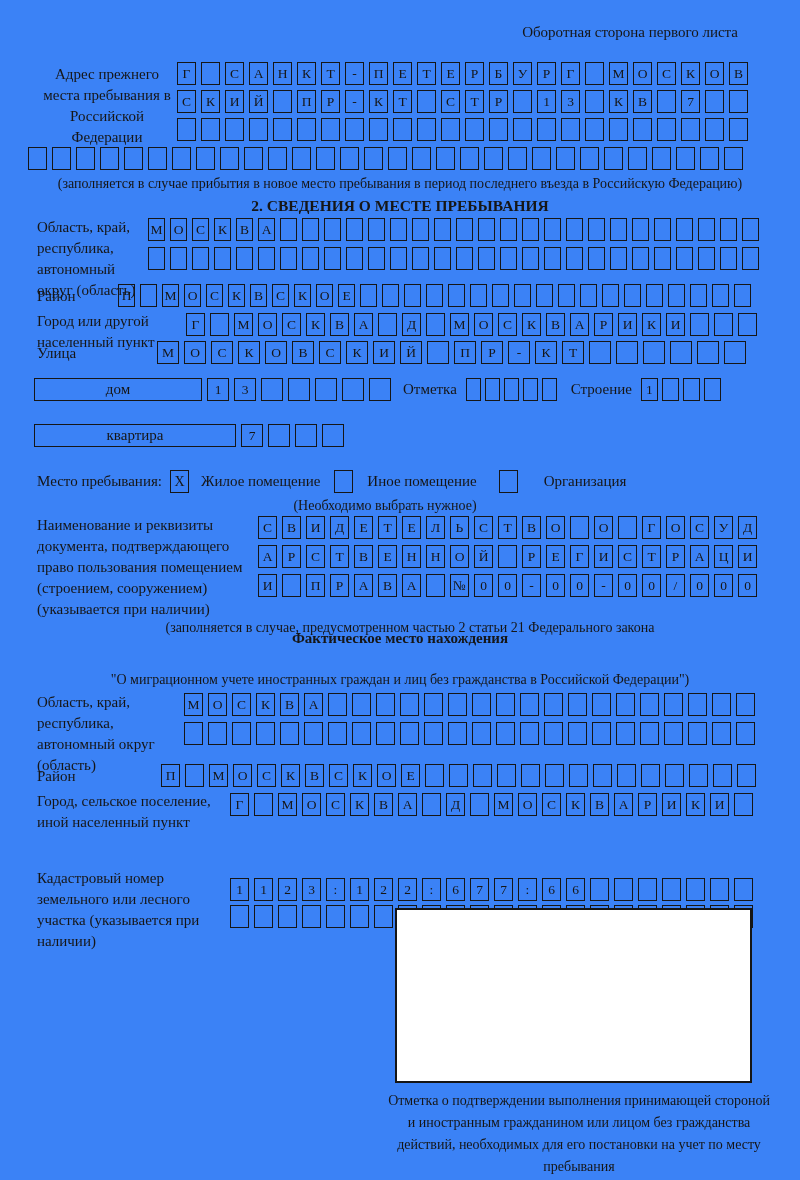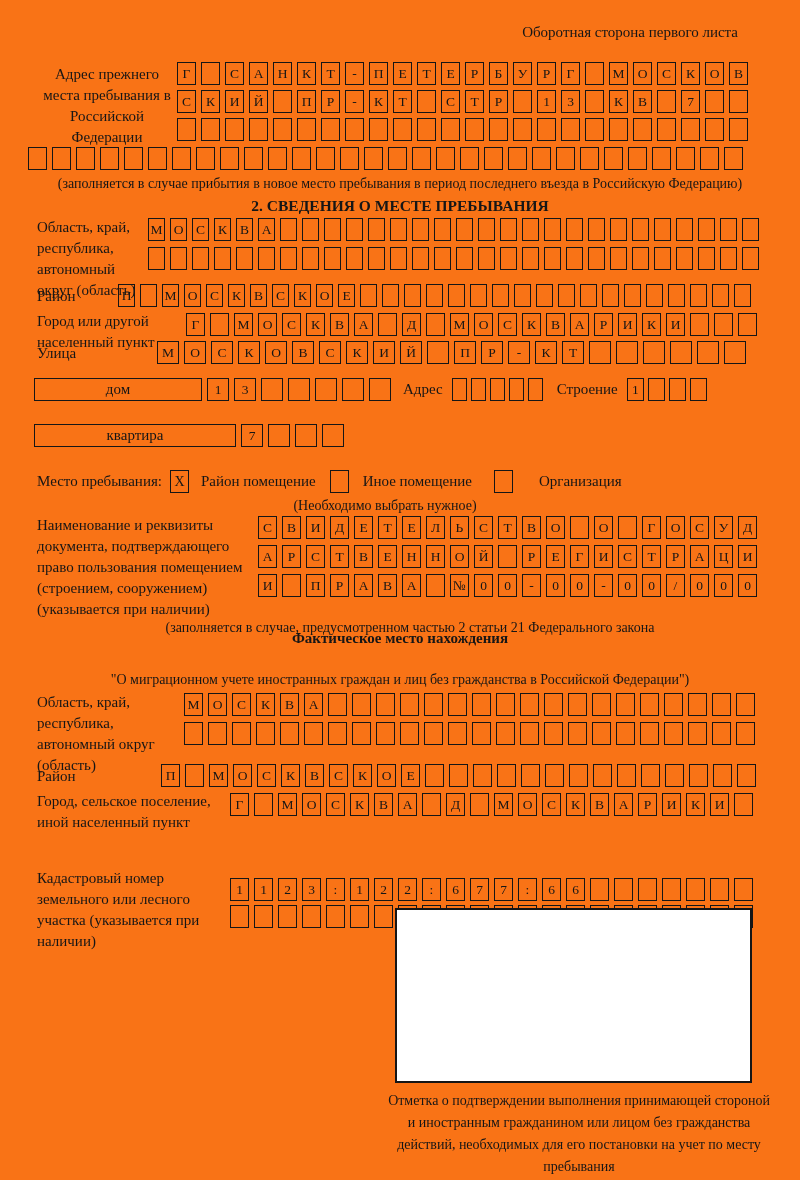--- a/index.html
+++ b/index.html
@@ -1,19 +1,19 @@
 <!DOCTYPE html>
 <html><head>
 <meta charset="utf-8">
 <style>
   * { margin:0; padding:0; box-sizing:border-box; }
   html,body { background:#ffffff; }
   .page {
     position:relative; width:800px; height:1180px; margin:0 auto;
-    background:#f97316; color:#161616;
+    background:#3b82f6; color:#161616;
     font-family:"Liberation Serif","DejaVu Serif",serif;
     overflow:hidden;
   }
   .band { position:absolute; }
   .lbl { font-size:15px; line-height:21px; }
   .row { display:flex; align-items:flex-start; }
   .cells { display:flex; gap:5px; }
   .cells .cell {
     flex:0 0 auto; width:19px; height:23px;
     border:1.5px solid #161616;
@@ -329,21 +329,21 @@
     <div class="fieldbox" style="width:168px;">дом</div>
     <div class="cells w22" style="margin-left:5px;">
         <span class="cell">1</span>
         <span class="cell">3</span>
         <span class="cell"></span>
         <span class="cell"></span>
         <span class="cell"></span>
         <span class="cell"></span>
         <span class="cell"></span>
       </div>
-    <div class="lbl" style="margin:0 9px 0 12px;">Адрес</div>
+    <div class="lbl" style="margin:0 9px 0 12px;">Отметка</div>
     <div class="cells w15 g4">
         <span class="cell"></span>
         <span class="cell"></span>
         <span class="cell"></span>
         <span class="cell"></span>
         <span class="cell"></span>
       </div>
     <div class="lbl" style="margin:0 9px 0 14px;">Строение</div>
     <div class="cells w17 g4">
         <span class="cell">1</span>
@@ -359,21 +359,21 @@
         <span class="cell">7</span>
         <span class="cell"></span>
         <span class="cell"></span>
         <span class="cell"></span>
       </div>
   </div>
 
   <div class="band row" style="top:470px; left:37px; align-items:center;">
     <div class="lbl">Место пребывания:</div>
     <div class="checkbox" style="margin-left:8px;">X</div>
-    <div class="lbl" style="margin-left:12px;">Район помещение</div>
+    <div class="lbl" style="margin-left:12px;">Жилое помещение</div>
     <div class="checkbox" style="margin-left:14px;"></div>
     <div class="lbl" style="margin-left:14px;">Иное помещение</div>
     <div class="checkbox" style="margin-left:22px;"></div>
     <div class="lbl" style="margin-left:26px;">Организация</div>
   </div>
   <div class="band caption" style="top:497px; left:0; width:770px; text-align:center;">(Необходимо выбрать нужное)</div>
 
   <div class="band row" style="top:515px; left:37px;">
     <div class="lbl" style="width:221px; padding-right:10px;">Наименование и реквизиты документа, подтверждающего право пользования помещением (строением, сооружением) (указывается при наличии)</div>
     <div class="stackgap" style="padding-top:1px;">

